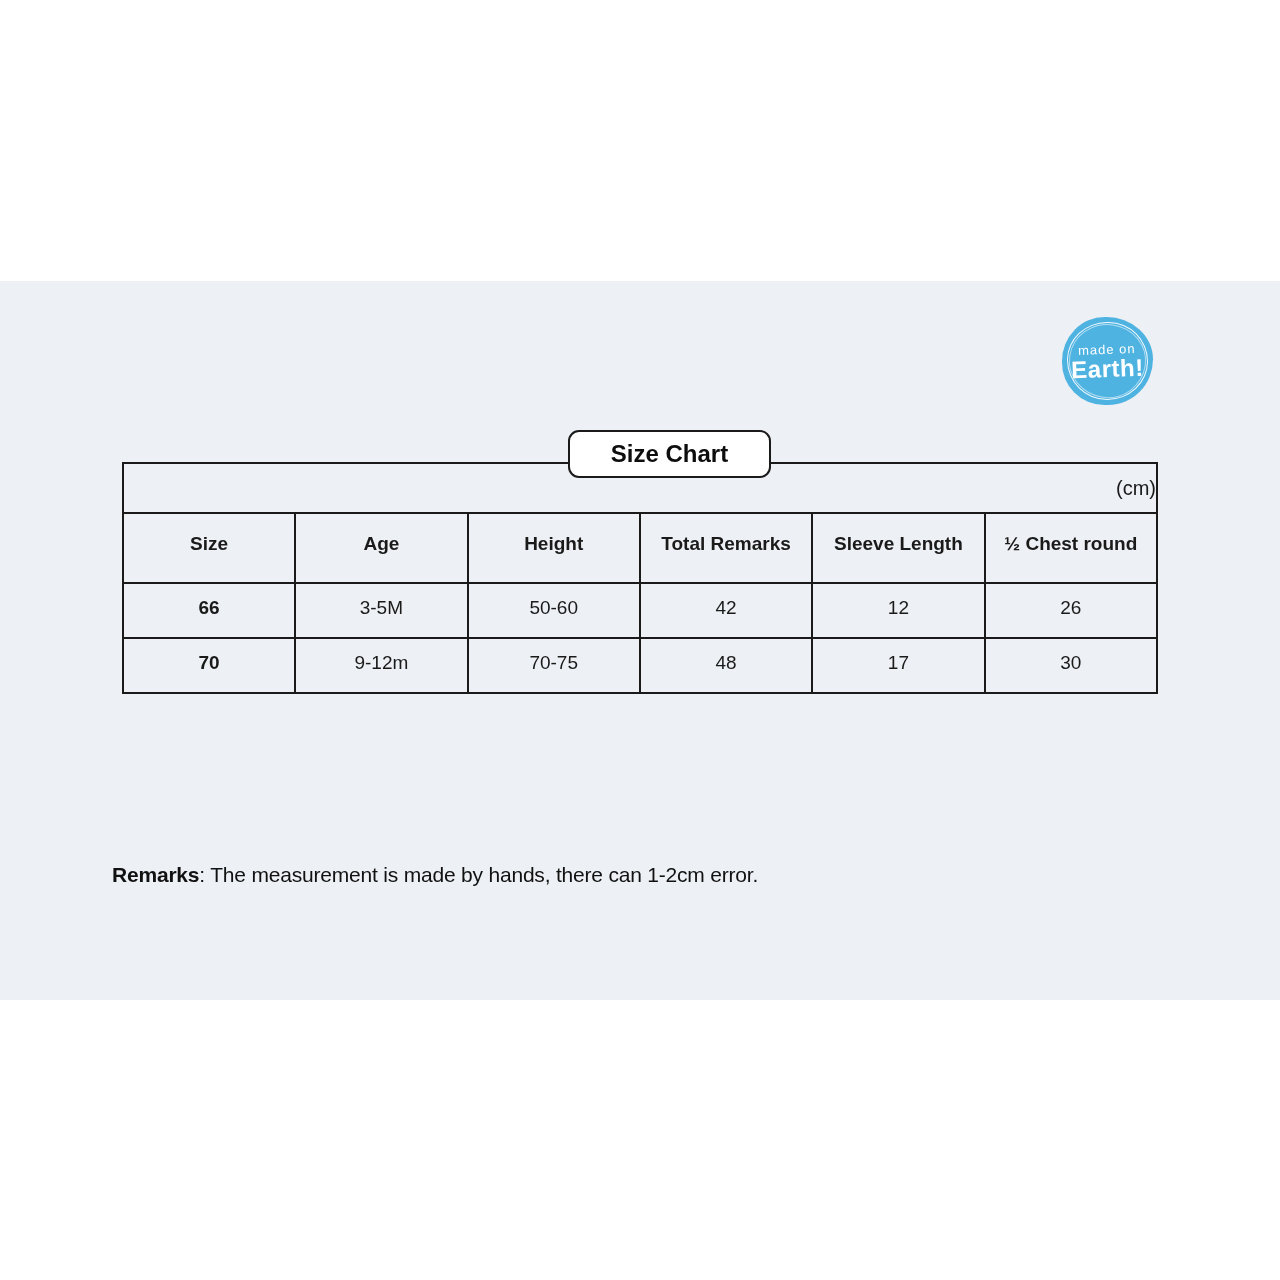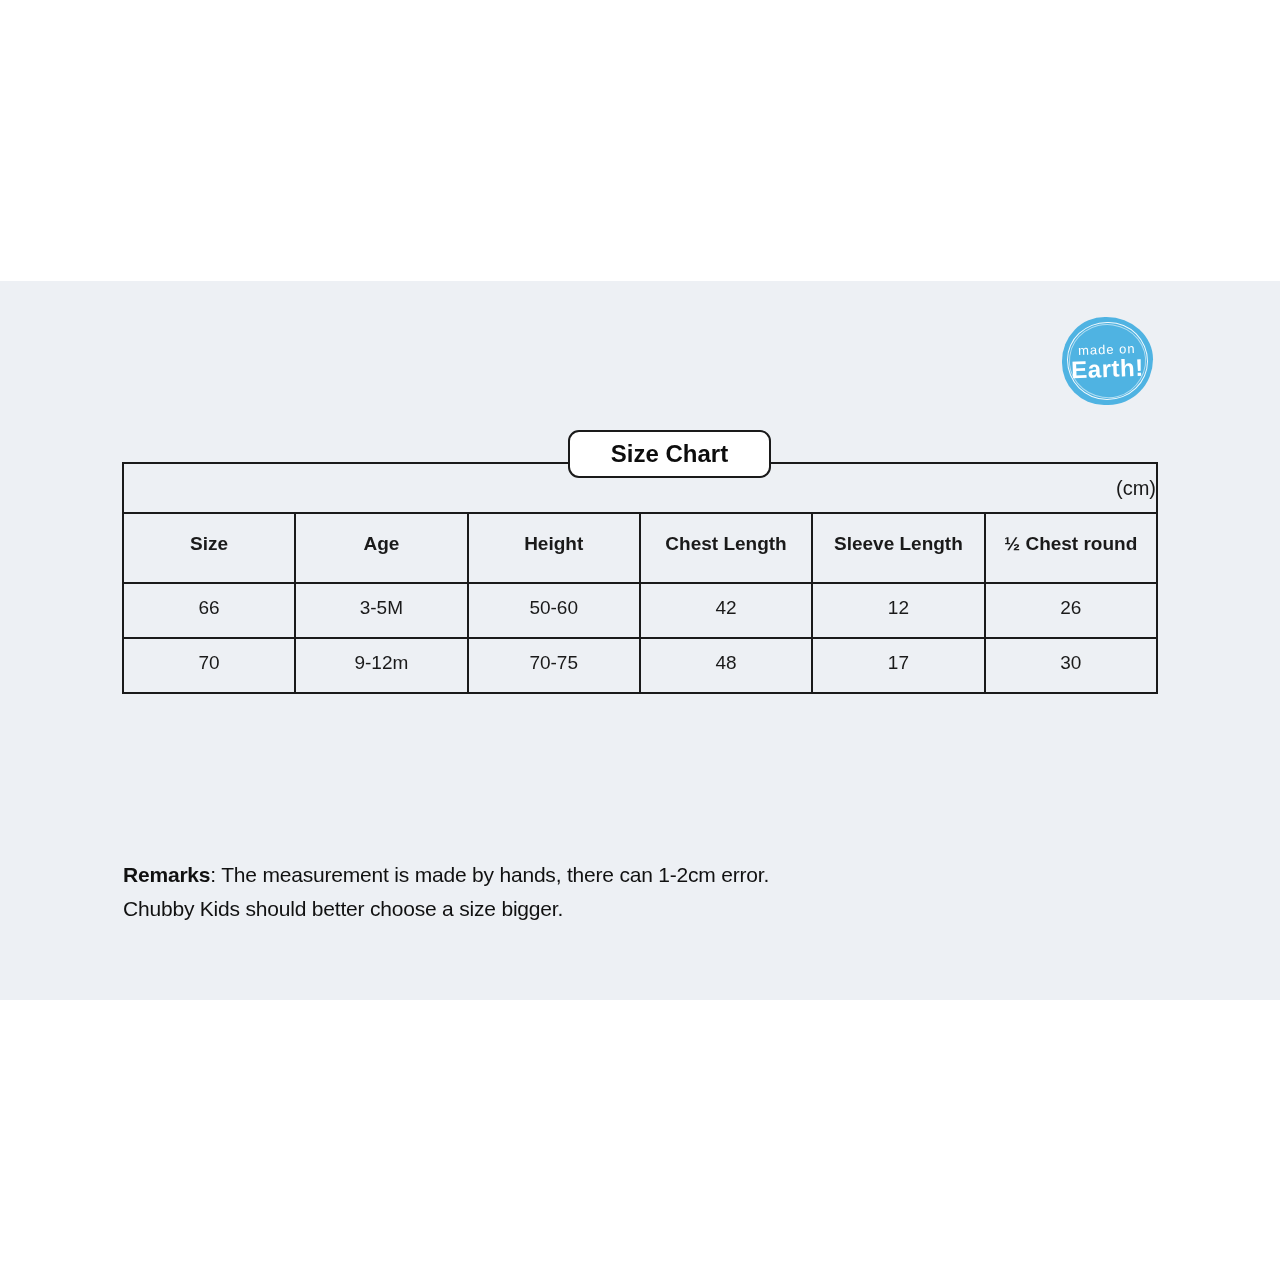--- a/index.html
+++ b/index.html
@@ -79,26 +79,26 @@
   tr.unit-row td {
     height: 50px;
     text-align: right;
     padding-right: 0;
     font-size: 20px;
     font-weight: 400;
     vertical-align: middle;
   }
   tr.header-row th { height: 70px; font-weight: 700; padding-bottom: 8px; }
   tr.data-row td { height: 55px; padding-bottom: 6px; }
-  tr.data-row td.size-col { font-weight: 400; }
+  tr.data-row td.size-col { font-weight: 700; }
 
   
   .remarks {
     position: absolute;
-    left: 123px; top: 858px;
+    left: 112px; top: 858px;
     font-size: 21px;
     line-height: 34px;
     letter-spacing: -0.2px;
     color: #111111;
   }
   .remarks b { font-weight: 700; }
 </style>
 </head>
 <body style="--band-color: #edf0f4; --badge-color: #4fb3e2;">
 
@@ -127,21 +127,21 @@
       <col style="width:16.67%">
   </colgroup>
   <tbody>
     <tr class="unit-row">
       <td colspan="6">(cm)</td>
     </tr>
     <tr class="header-row">
       <th>Size</th>
       <th>Age</th>
       <th>Height</th>
-      <th>Chest Length</th>
+      <th>Total Remarks</th>
       <th>Sleeve Length</th>
       <th>½ Chest round</th>
     </tr>
     <tr class="data-row">
       <td class="size-col">66</td>
       <td>3-5M</td>
       <td>50-60</td>
       <td>42</td>
       <td>12</td>
       <td>26</td>
@@ -152,14 +152,13 @@
       <td>70-75</td>
       <td>48</td>
       <td>17</td>
       <td>30</td>
     </tr>
   </tbody>
 </table>
 
 <div class="remarks">
   <div><b>Remarks</b><span>: The measurement is made by hands, there can 1-2cm error.</span></div>
-  <div>Chubby Kids should better choose a size bigger.</div>
 </div>
 
 </body></html>

